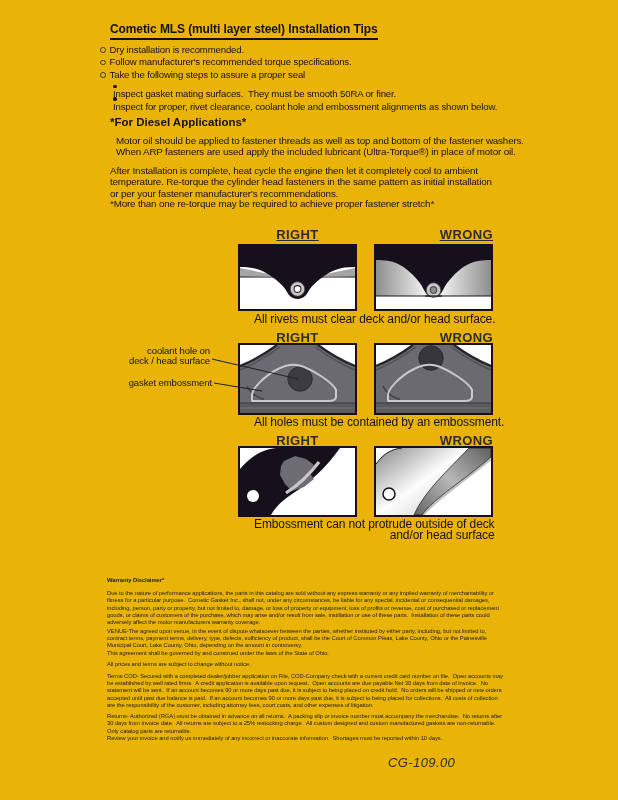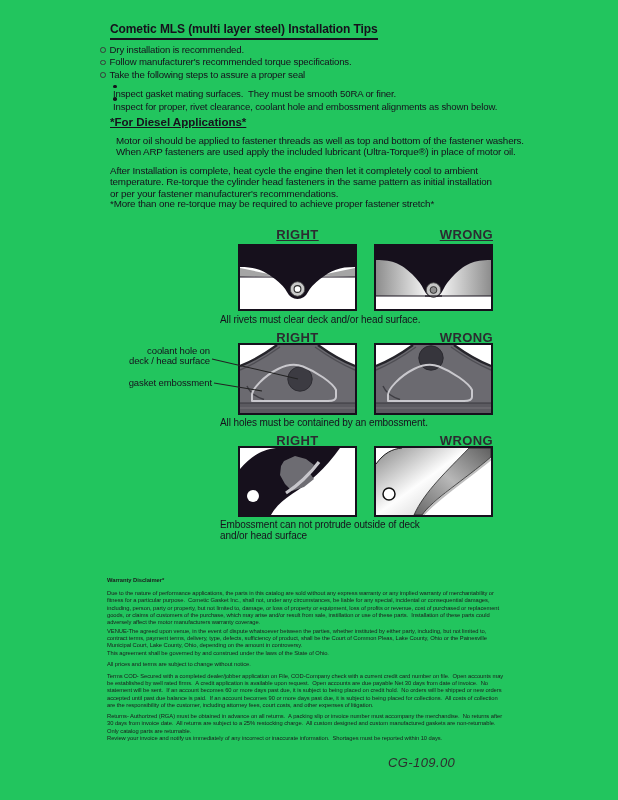--- a/index.html
+++ b/index.html
@@ -1,46 +1,46 @@
 <!DOCTYPE html>
 <html><head>
 <meta charset="utf-8">
 <style>
   html,body{margin:0;padding:0;background:#ffffff;}
   .page{
-    position:relative;width:618px;height:800px;background:#22c55e;overflow:hidden;
+    position:relative;width:618px;height:800px;background:#eab308;overflow:hidden;
     font-family:"Liberation Sans","DejaVu Sans",sans-serif;color:#111;
   }
   .abs{position:absolute;}
   
   .title{
     left:110px;top:22px;margin:0;font-size:12px;font-weight:bold;letter-spacing:-0.1px;
     color:#16101c;border-bottom:2px solid #16101c;padding-bottom:2px;white-space:pre;
   }
   
   .bullets{left:100px;top:44px;}
   .b-item{display:flex;align-items:flex-start;height:12.4px;font-size:9.6px;letter-spacing:-0.15px;color:#16101c;}
   .b-item.sub{padding-left:13px;flex-direction:column;}
   .b-circ{width:3.6px;height:3.6px;border:1px solid #3a3a3a;border-radius:50%;margin:3.2px 4px 0 0;flex:none;}
   .b-dot{width:3.6px;height:3.6px;background:#16101c;border-radius:50%;margin:3.4px 3.5px 0 0;flex:none;}
   .b-text{white-space:pre;}
   
-  .diesel-h{left:110px;top:116px;margin:0;font-size:11.5px;font-weight:bold;color:#16101c;white-space:pre;text-decoration:underline;}
+  .diesel-h{left:110px;top:116px;margin:0;font-size:11.5px;font-weight:bold;color:#16101c;white-space:pre;}
   .body{margin:0;font-size:9.8px;line-height:11.3px;letter-spacing:-0.15px;color:#16101c;white-space:pre;}
   .p1{left:110px;top:135px;margin-left:6px;}
   .p2{left:110px;top:165px;}
   .pnote{left:110px;top:198px;}
   
   .dlabel{width:119px;text-align:center;font-size:13px;font-weight:bold;letter-spacing:0.4px;color:#2c2c31;text-decoration:underline;}
   .lbl-r1{top:227px;} .lbl-r2{top:330px;} .lbl-r3{top:433px;}
   .col1{left:238px;} .col2{left:374px;text-align:right;}
   .panel{width:119px;background:#fff;border:2px solid #16101c;box-sizing:border-box;}
   .pn-r1{top:244px;height:67px;} .pn-r2{top:343px;height:72px;} .pn-r3{top:446px;height:71px;}
   .panel svg{display:block;}
-  .caption{left:220px;font-size:10px;line-height:11.2px;letter-spacing:-0.1px;color:#16101c;white-space:pre;}
+  .caption{left:254px;font-size:12px;line-height:11.2px;letter-spacing:-0.1px;color:#16101c;white-space:pre;text-align:right;}
   .cap1{top:314px;} .cap2{top:417px;} .cap3{top:519px;}
   .annot{font-size:9.5px;line-height:10.3px;letter-spacing:-0.1px;color:#16101c;text-align:right;white-space:pre;}
   .an1{left:100px;top:346px;width:110px;}
   .an2{left:100px;top:378px;width:112px;}
   .leaders{left:100px;top:340px;pointer-events:none;}
   
   .disc{left:107px;font-size:5.8px;line-height:7.35px;letter-spacing:-0.05px;color:#1c1c1c;white-space:pre;margin:0;}
   .disc-h{top:577px;font-weight:bold;}
   .dp1{top:590px;} .dp2{top:627.5px;} .dp3{top:660.5px;}
   .dp4{top:672.5px;} .dp5{top:713px;} .dp6{top:727.5px;}

